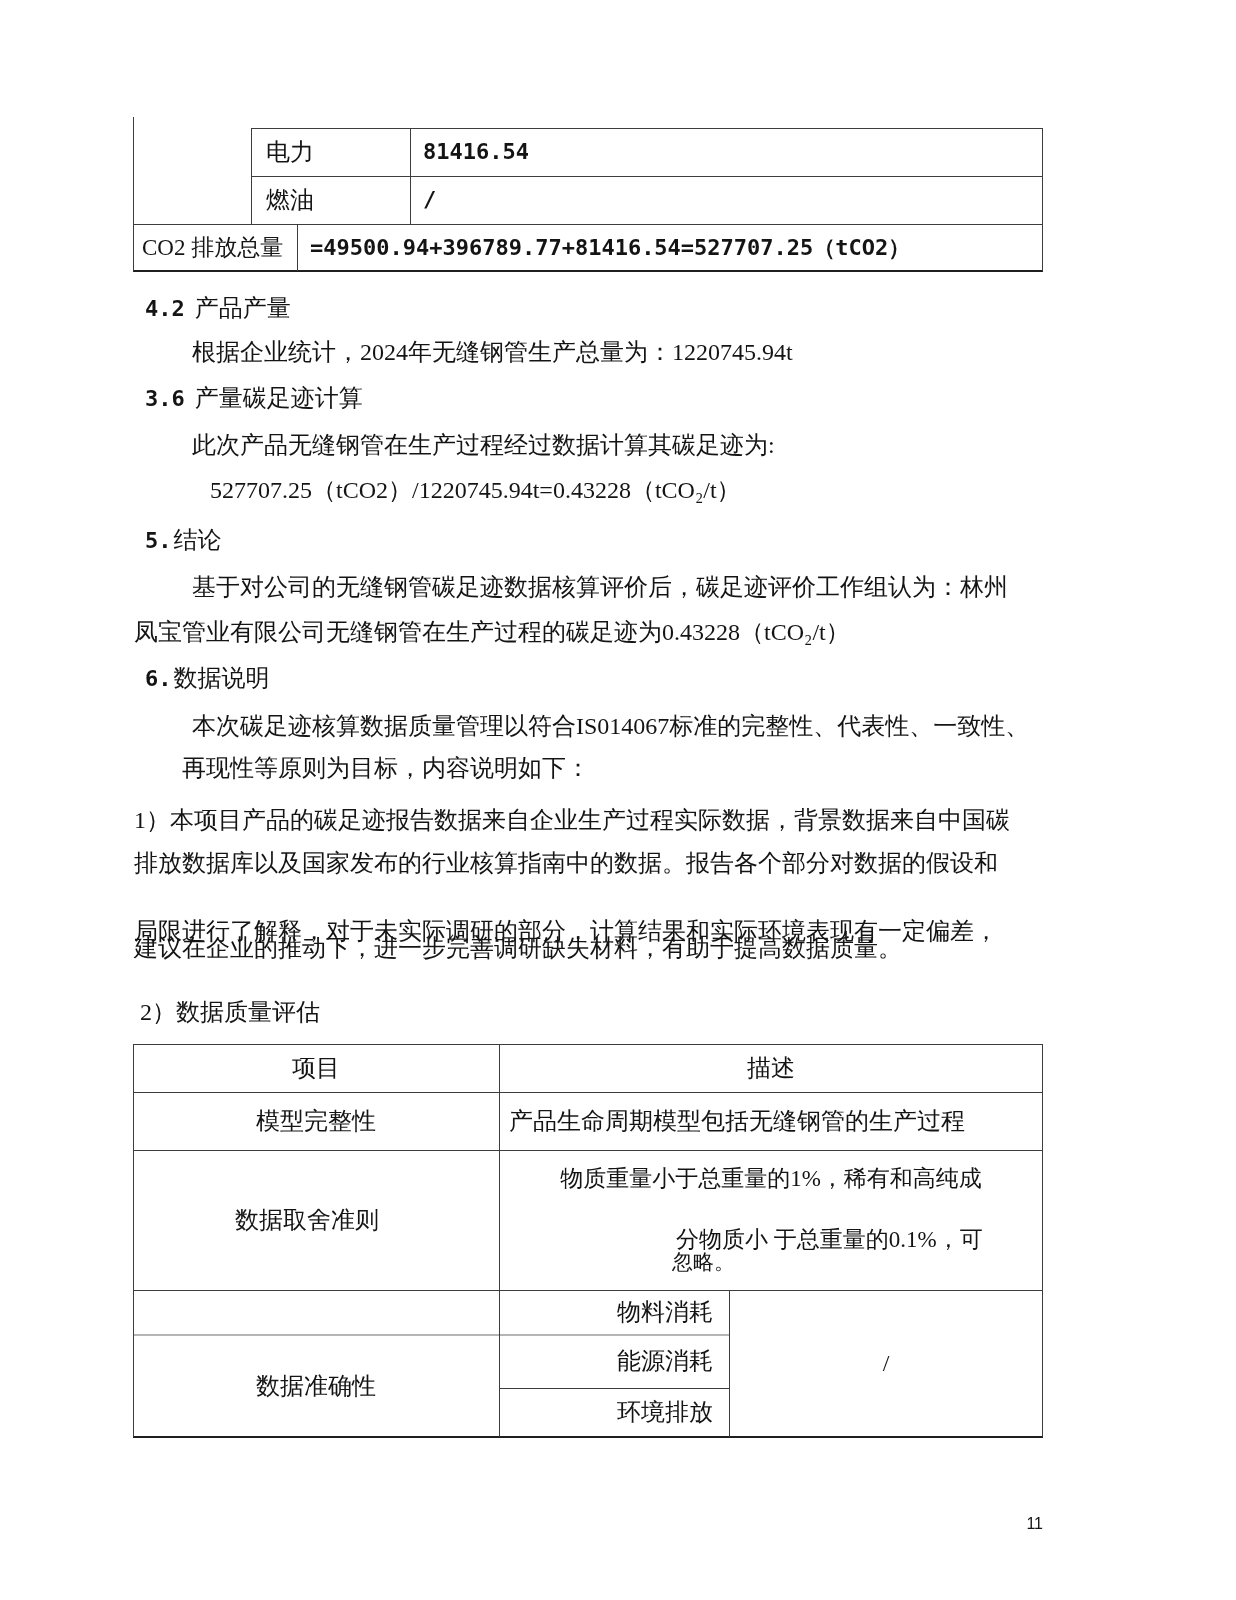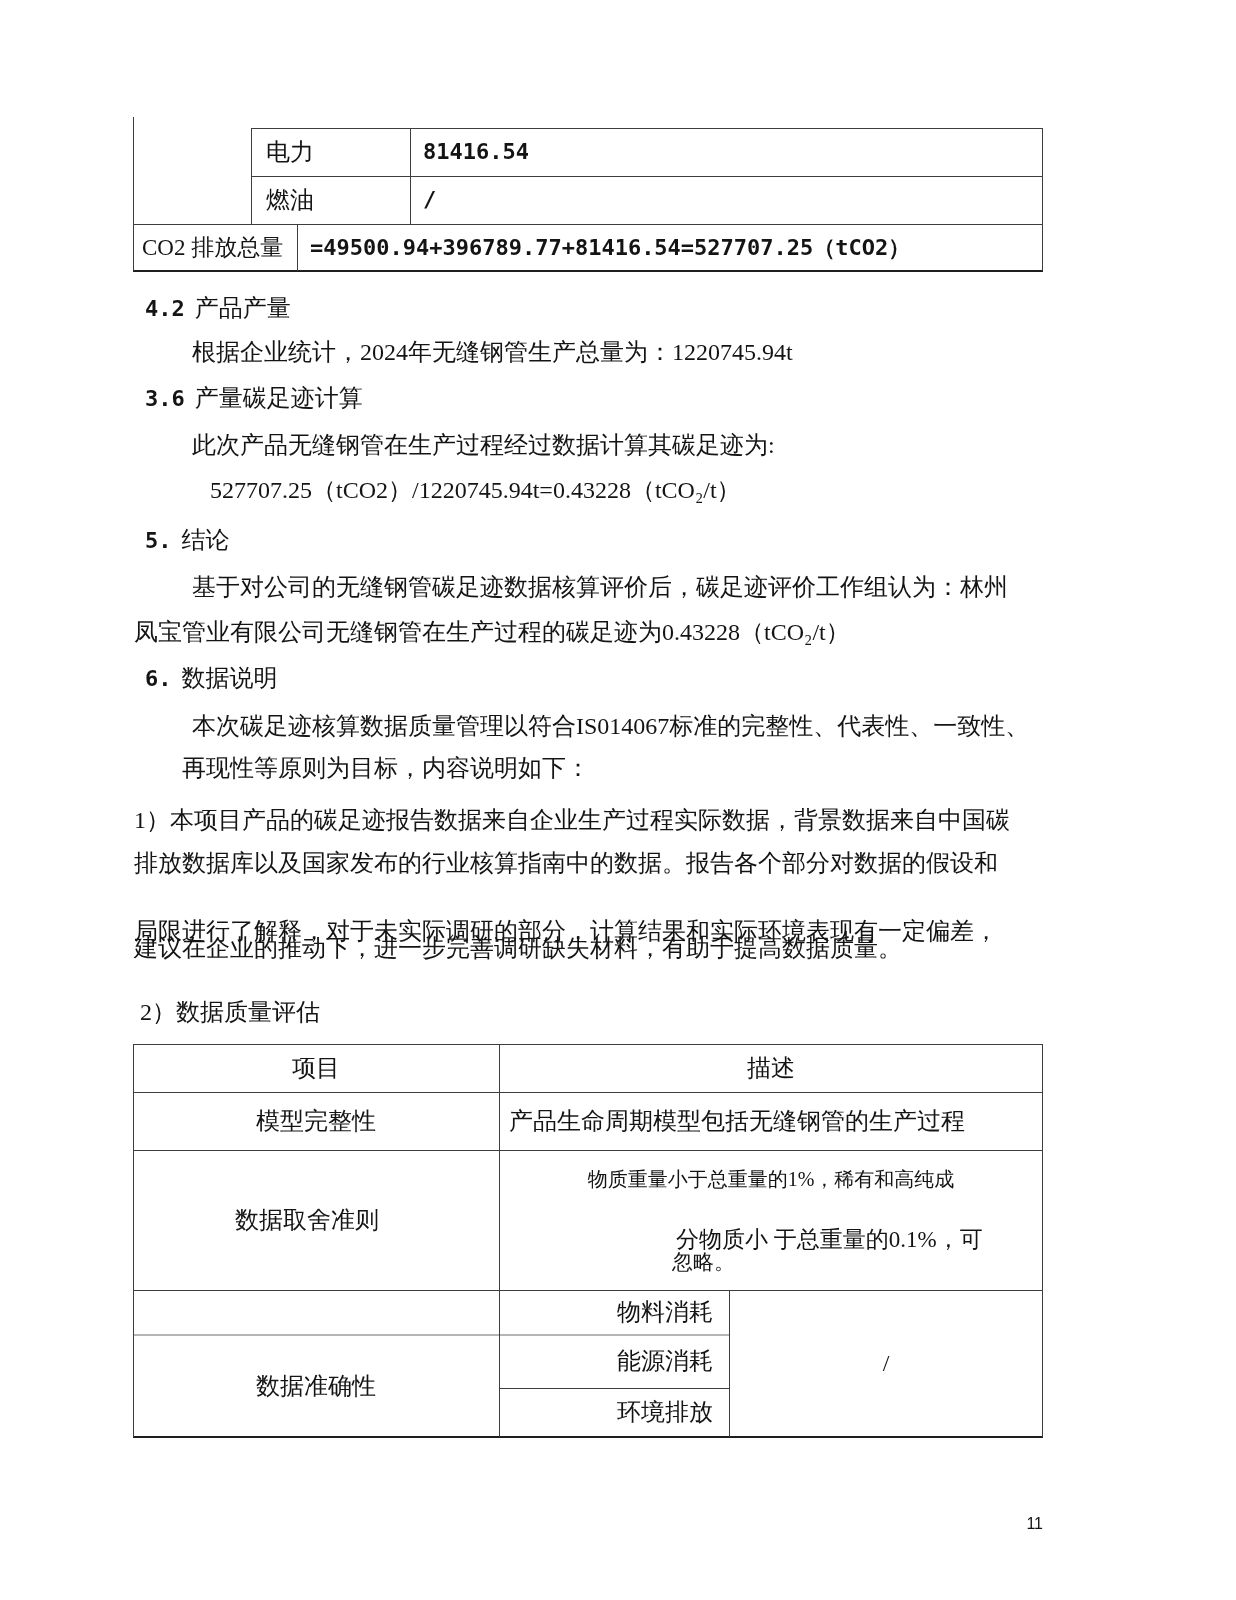--- a/index.html
+++ b/index.html
@@ -12,21 +12,21 @@
   .abs { position:absolute; white-space:nowrap; }
   .ln  { position:absolute; background:#3d3d3d; }
   .ln.thick { background:#1f1f1f; }
   .ln.grey  { background:#b5b5b5; }
   .txt  { font-size:24px; line-height:1; }
   .cell { position:absolute; font-size:24px; overflow:hidden; }
   .ctr  { text-align:center; }
   .mono { font-family:"DejaVu Sans Mono","Liberation Mono",monospace; font-weight:bold; font-size:22px; }
   .hnum { font-family:"DejaVu Sans Mono","Liberation Mono",monospace; font-weight:bold; font-size:22px; }
   .gap-s  { margin-left:10px; }
-  .gap-xs { margin-left:10px;  }
+  .gap-xs { margin-left:2px;  }
   .footer { font-family:"Liberation Sans","DejaVu Sans",sans-serif; font-size:16px; text-align:right;margin-top:13px; }
 </style>
 </head>
 <body>
 
 <div class="page">
 
   <div class="ln" style="left:251px;top:128px;width:792px;height:1px;"></div>
   <div class="ln" style="left:251px;top:176px;width:792px;height:1px;"></div>
   <div class="ln" style="left:133px;top:224px;width:910px;height:1px;"></div>
@@ -86,21 +86,21 @@
   <div class="ln" style="left:729px;top:1290px;width:1px;height:147px;"></div>
   <div class="ln" style="left:1042px;top:1044px;width:1px;height:393px;"></div>
 
   <div class="cell ctr" style="left:133px;top:1044px;width:366px;height:48px;line-height:48px;">项目</div>
   <div class="cell ctr" style="left:133px;top:1092px;width:366px;height:58px;line-height:58px;">模型完整性</div>
 
   <div class="cell ctr" style="left:499px;top:1044px;width:544px;height:48px;line-height:48px;">描述</div>
   <div class="cell" style="left:509px;top:1092px;width:530px;height:58px;line-height:58px;">产品生命周期模型包括无缝钢管的生产过程</div>
 
   <div class="cell ctr" style="left:124px;top:1150px;width:366px;height:140px;line-height:140px;">数据取舍准则</div>
-  <div class="cell ctr" style="left:499px;top:1166px;width:544px;height:26px;line-height:26px;font-size:20px;">物质重量小于总重量的1%，稀有和高纯成</div>
+  <div class="cell ctr" style="left:499px;top:1166px;width:544px;height:26px;line-height:26px;font-size:23px;">物质重量小于总重量的1%，稀有和高纯成</div>
   <div class="abs" style="left:676px;top:1208px;font-size:23px;line-height:1;margin-top:20px;">分物质小 于总重量的0.1%，可</div>
   <div class="abs" style="left:672px;top:1252px;font-size:21px;line-height:1;">忽略。</div>
 
   <div class="cell ctr" style="left:133px;top:1335px;width:366px;height:102px;line-height:102px;">数据准确性</div>
   <div class="cell ctr" style="left:560px;top:1290px;width:210px;height:45px;line-height:45px;">物料消耗</div>
   <div class="cell ctr" style="left:560px;top:1335px;width:210px;height:53px;line-height:53px;">能源消耗</div>
   <div class="cell ctr" style="left:560px;top:1388px;width:210px;height:49px;line-height:49px;">环境排放</div>
   <div class="cell ctr" style="left:729px;top:1290px;width:314px;height:147px;line-height:147px;">/</div>
 
   <div class="abs footer" style="left:133px;top:1502px;width:910px;">11</div>

